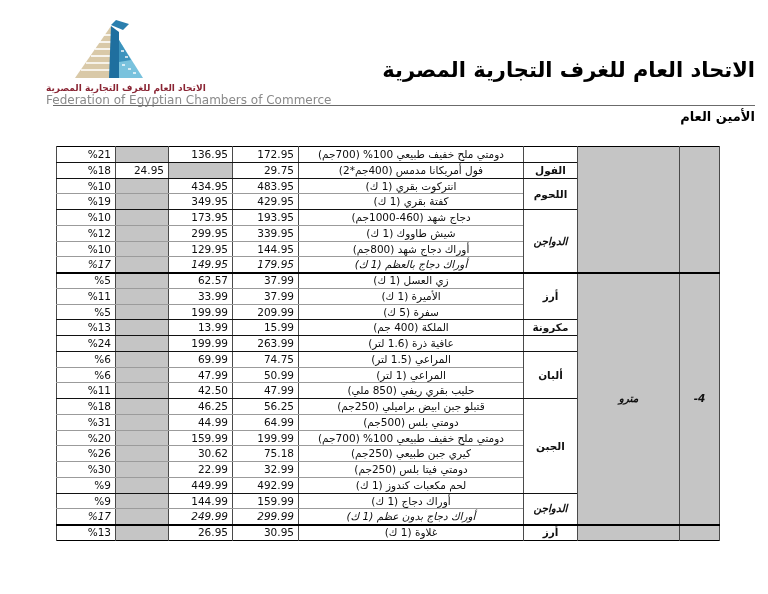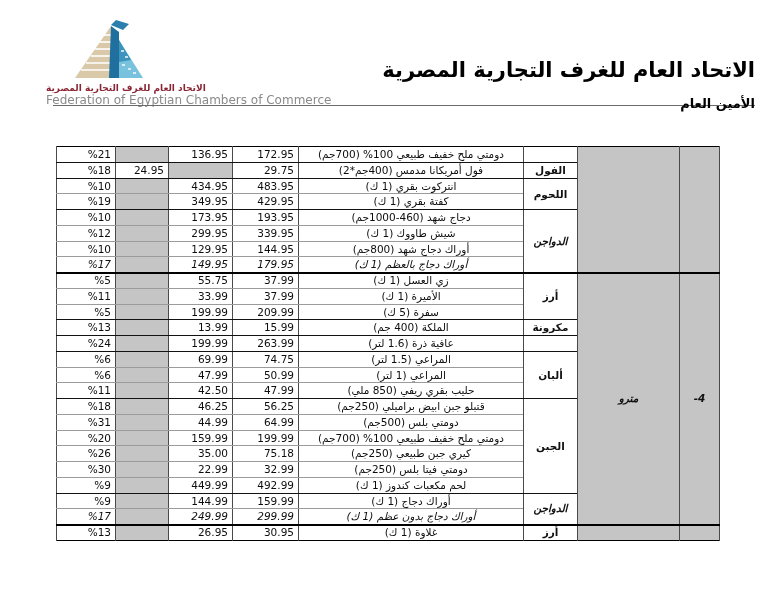--- a/index.html
+++ b/index.html
@@ -8,21 +8,21 @@
   
   #logo-block{position:absolute;left:46px;top:20px;width:126px;text-align:center;}
   #logo-svg{display:block;margin:0 auto;}
   .logo-ar{font-size:9px;font-weight:bold;color:var(--maroon);white-space:nowrap;margin-top:1px;}
   .logo-en{font-size:12px;color:#8a8a8a;white-space:nowrap;margin-top:0;}
   .logo-acronym{position:absolute;left:46px;top:108px;width:126px;text-align:center;
         font-size:15px;font-weight:bold;letter-spacing:4px;color:#3c3c3c;}
   #header-rule{position:absolute;left:53px;top:105px;width:702px;height:0;border-top:1.4px solid #6b6b6b;}
   #page-title{position:absolute;right:13px;top:58px;font-size:21px;font-weight:bold;color:#000;
         direction:rtl;text-align:right;}
-  #page-subtitle{position:absolute;right:13px;top:96px;font-size:13px;font-weight:bold;color:#000;
+  #page-subtitle{position:absolute;right:13px;top:109px;font-size:13px;font-weight:bold;color:#000;
         direction:rtl;text-align:right;}
   
   #table-wrap{position:absolute;left:56px;top:146px;}
   table#price-table{border-collapse:collapse;table-layout:fixed;width:663px;direction:rtl;
         border:1.6px solid #000;}
   #price-table td{padding:0 4px;font-size:10.5px;line-height:1;overflow:hidden;white-space:nowrap;
         border-left:0.8px solid #4a4a4a;border-right:0.8px solid #4a4a4a;vertical-align:middle;}
   td.gray{background:var(--gray);}
   td.item{text-align:center;font-weight:500;color:#0d0d0d;}
   td.num{direction:ltr;text-align:right;font-size:11px;color:#0d0d0d;}
@@ -147,21 +147,21 @@
             <td class="num bs">149.95</td>
             <td class="num bs gray"></td>
             <td class="num bs">%17</td>
           </tr>
           <tr class="r">
             <td class="storenum gray bs" rowspan="16">-4</td>
             <td class="store gray bs" rowspan="16">مترو</td>
             <td class="cat bd" rowspan="3">أرز</td>
             <td class="item bl">زي العسل (1 ك)</td>
             <td class="num bl">37.99</td>
-            <td class="num bl">55.75</td>
+            <td class="num bl">62.57</td>
             <td class="num bl gray"></td>
             <td class="num bl">%5</td>
           </tr>
           <tr class="r">
             <td class="item bl">الأميرة (1 ك)</td>
             <td class="num bl">37.99</td>
             <td class="num bl">33.99</td>
             <td class="num bl gray"></td>
             <td class="num bl">%11</td>
           </tr>
@@ -228,21 +228,21 @@
           <tr class="r">
             <td class="item bl">دومتي ملح خفيف طبيعي 100% (700جم)</td>
             <td class="num bl">199.99</td>
             <td class="num bl">159.99</td>
             <td class="num bl gray"></td>
             <td class="num bl">%20</td>
           </tr>
           <tr class="r">
             <td class="item bl">كيري جبن طبيعي (250جم)</td>
             <td class="num bl">75.18</td>
-            <td class="num bl">35.00</td>
+            <td class="num bl">30.62</td>
             <td class="num bl gray"></td>
             <td class="num bl">%26</td>
           </tr>
           <tr class="r">
             <td class="item bl">دومتي فيتا بلس (250جم)</td>
             <td class="num bl">32.99</td>
             <td class="num bl">22.99</td>
             <td class="num bl gray"></td>
             <td class="num bl">%30</td>
           </tr>

